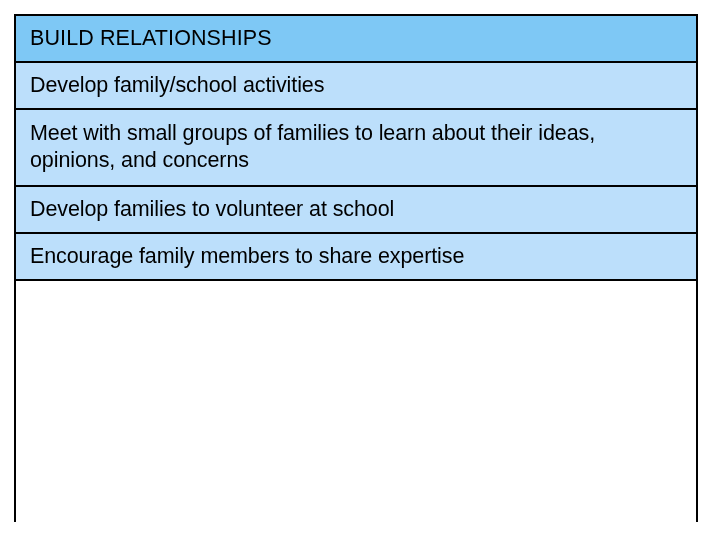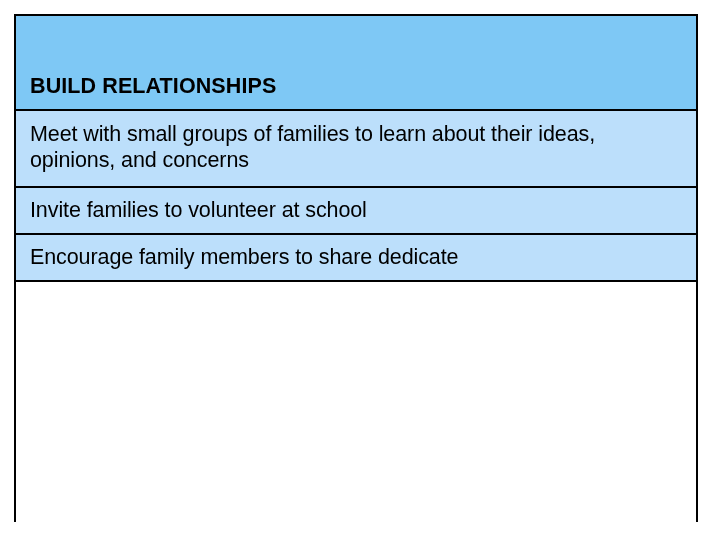--- a/index.html
+++ b/index.html
@@ -42,48 +42,50 @@
   .row.header {
     background: #7ec8f5;
   }
   .cell {
     font-size: 21.5px;
     line-height: 1.22;
     color: #000000;
     letter-spacing: -0.1px;
   }
   .row.header .cell {
-    font-weight: bold;
+    font-weight: normal;
     letter-spacing: 0.1px;
-    margin-top: 48px;
   }
   .row.tall {
     padding-top: 10px;
     padding-bottom: 12px;
   }
 </style>
 </head>
 <body>
 
 <div class="table-wrap">
   <div class="tbl">
 
     <div class="row header">
       <div class="cell">BUILD RELATIONSHIPS</div>
     </div>
 
 
+    <div class="row">
+      <div class="cell">Develop family/school activities</div>
+    </div>
 
 
     <div class="row tall">
       <div class="cell">Meet with small groups of families to learn about their ideas, opinions, and concerns</div>
     </div>
 
     <div class="row">
-      <div class="cell">Invite families to volunteer at school</div>
+      <div class="cell">Develop families to volunteer at school</div>
     </div>
 
     <div class="row">
-      <div class="cell">Encourage family members to share dedicate</div>
+      <div class="cell">Encourage family members to share expertise</div>
     </div>
 
   </div>
 </div>
 
 </body></html>

